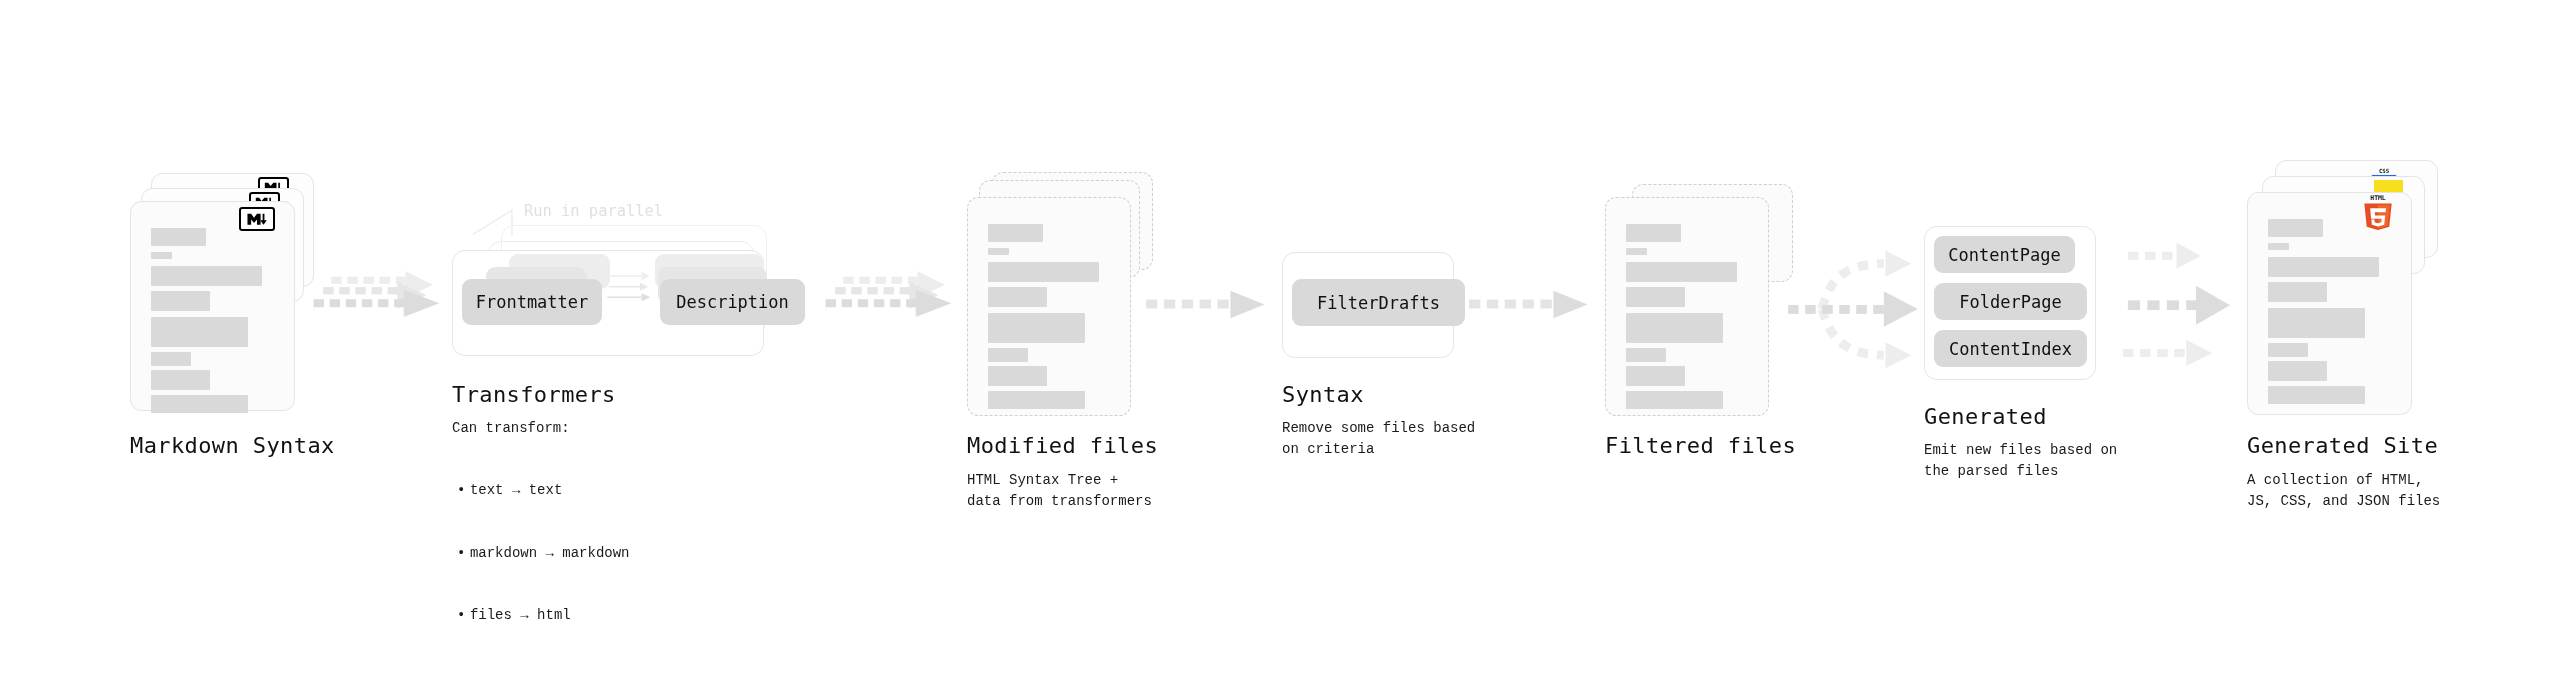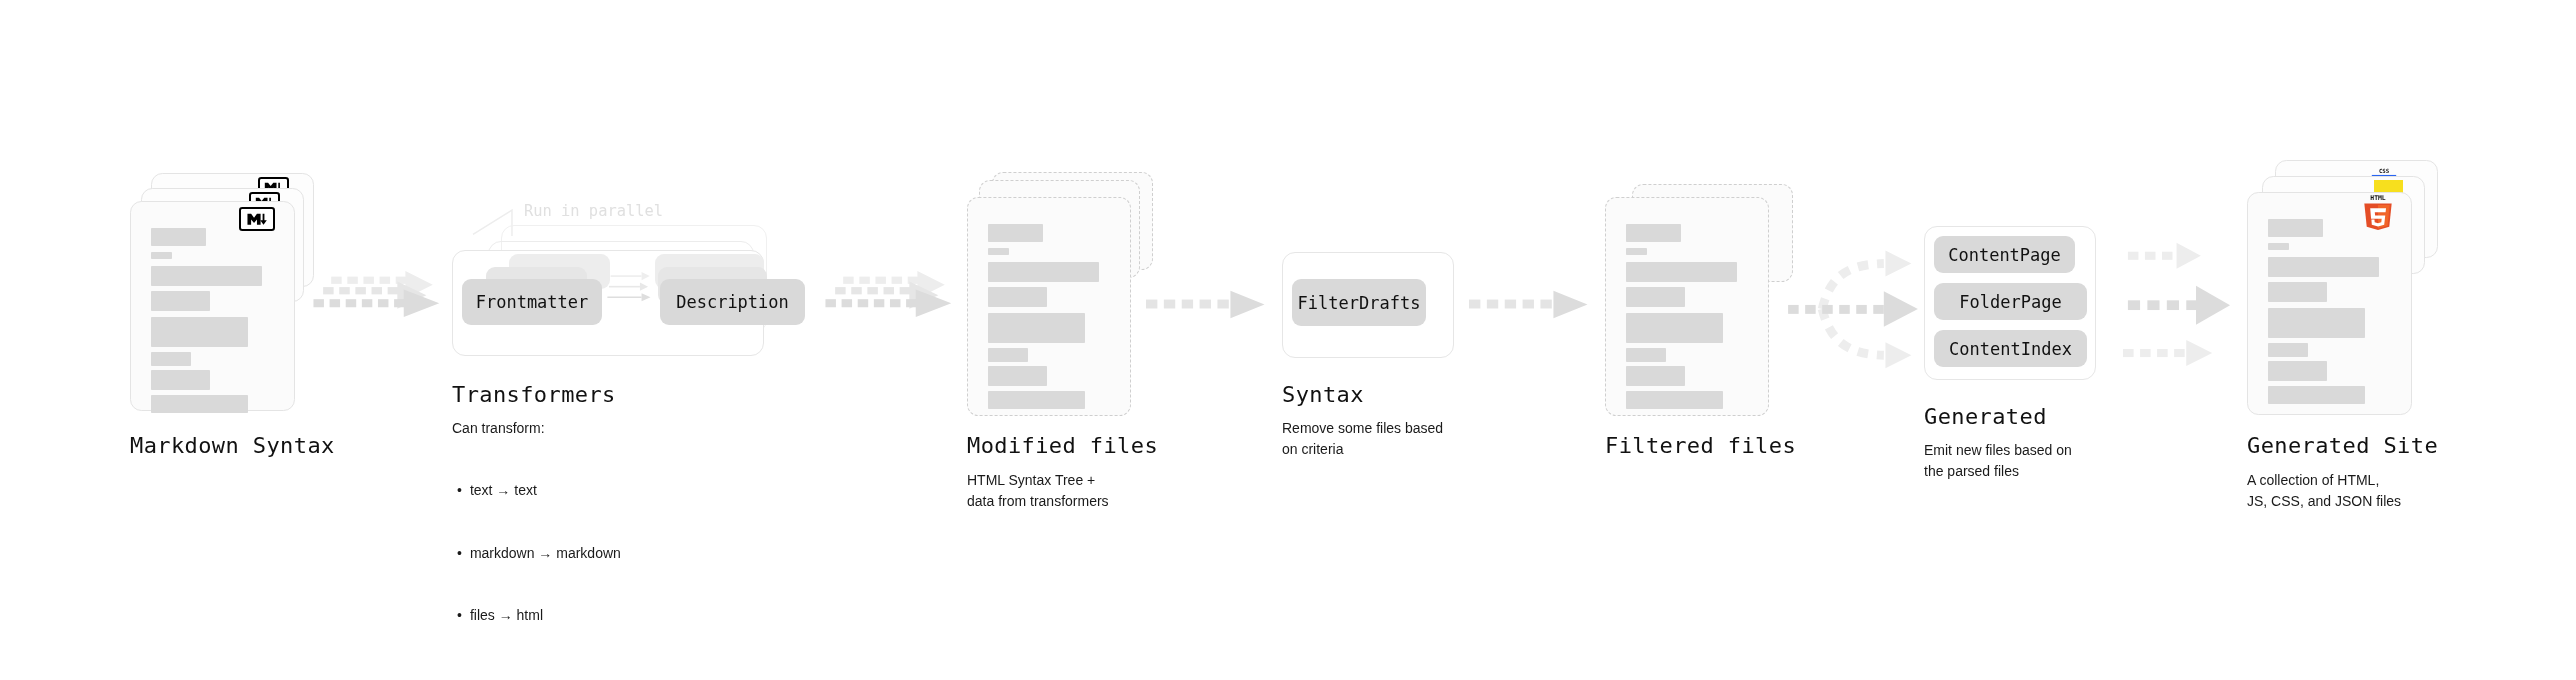--- a/index.html
+++ b/index.html
@@ -26,21 +26,21 @@
     position: absolute;
     font-family: "DejaVu Sans Mono", "Liberation Mono", monospace;
     font-size: 22px;
     font-weight: 400;
     letter-spacing: 0.4px;
     color: #111111;
     white-space: nowrap;
   }
   .stage-desc {
     position: absolute;
-    font-family: Liberation Sans, sans-serif;
+    font-family: Liberation Mono, monospace;
     font-size: 14px;
     line-height: 1.48;
     color: #1a1a1a;
     white-space: pre;
   }
 
   
   .card-stack {
     position: absolute;
   }
@@ -321,21 +321,21 @@
       <rect x="44" y="13" width="14" height="11"></rect>
         <rect x="66" y="13" width="14" height="11"></rect>
       <rect x="88" y="13" width="14" height="11"></rect>
     </g>
     <path d="M104 2 L146 19 L104 36 Z" fill="#dcdcdc"></path>
   </svg>
 </div>
 
 <div class="stage">
   <div class="groupbox" style="left:1282px; top:252px; width:172px; height:106px;"></div>
-  <div class="pill" style="left:1292px; top:279px; width:134px; height:47px;text-align:right;">FilterDrafts</div>
+  <div class="pill" style="left:1292px; top:279px; width:173px; height:47px;text-align:right;">FilterDrafts</div>
 
   <div class="stage-title" style="left:1282px; top:382px;">Syntax</div>
   <div class="stage-desc" style="left:1282px; top:418px;">Remove some files based
 on criteria</div>
 </div>
 
 <div class="conn" style="left:1469px; top:289px;">
   <svg width="138" height="32.5" viewBox="0 0 170 40" aria-hidden="true">
     <g fill="#e4e4e4">
       <rect x="0" y="13" width="14" height="11"></rect>

